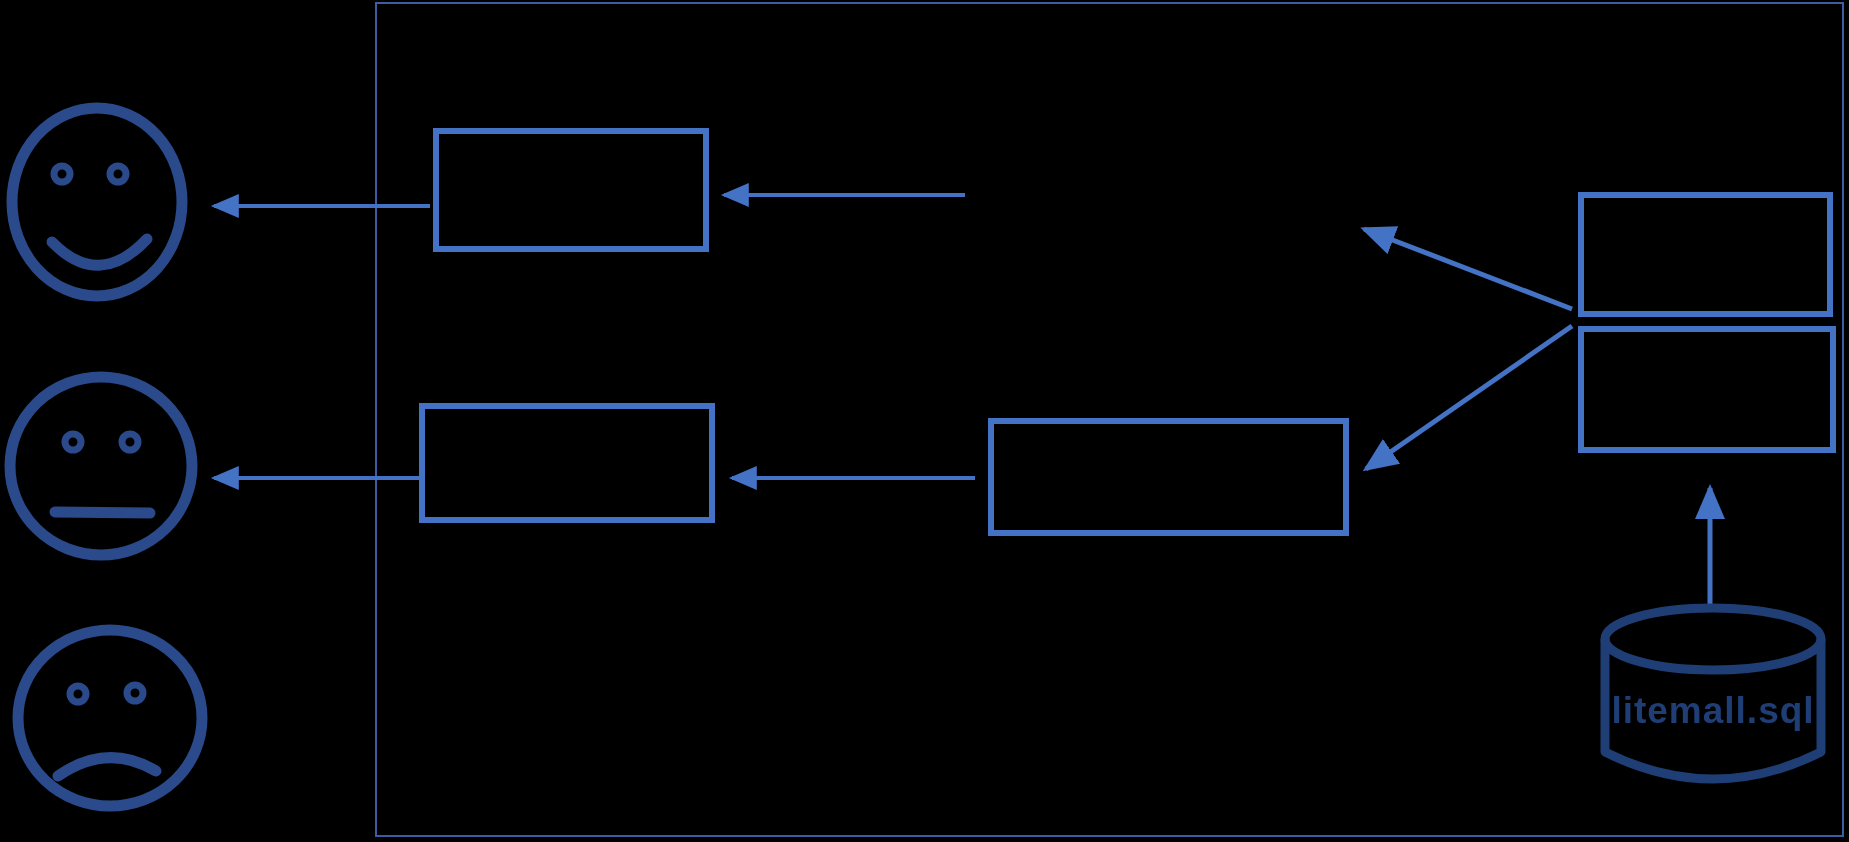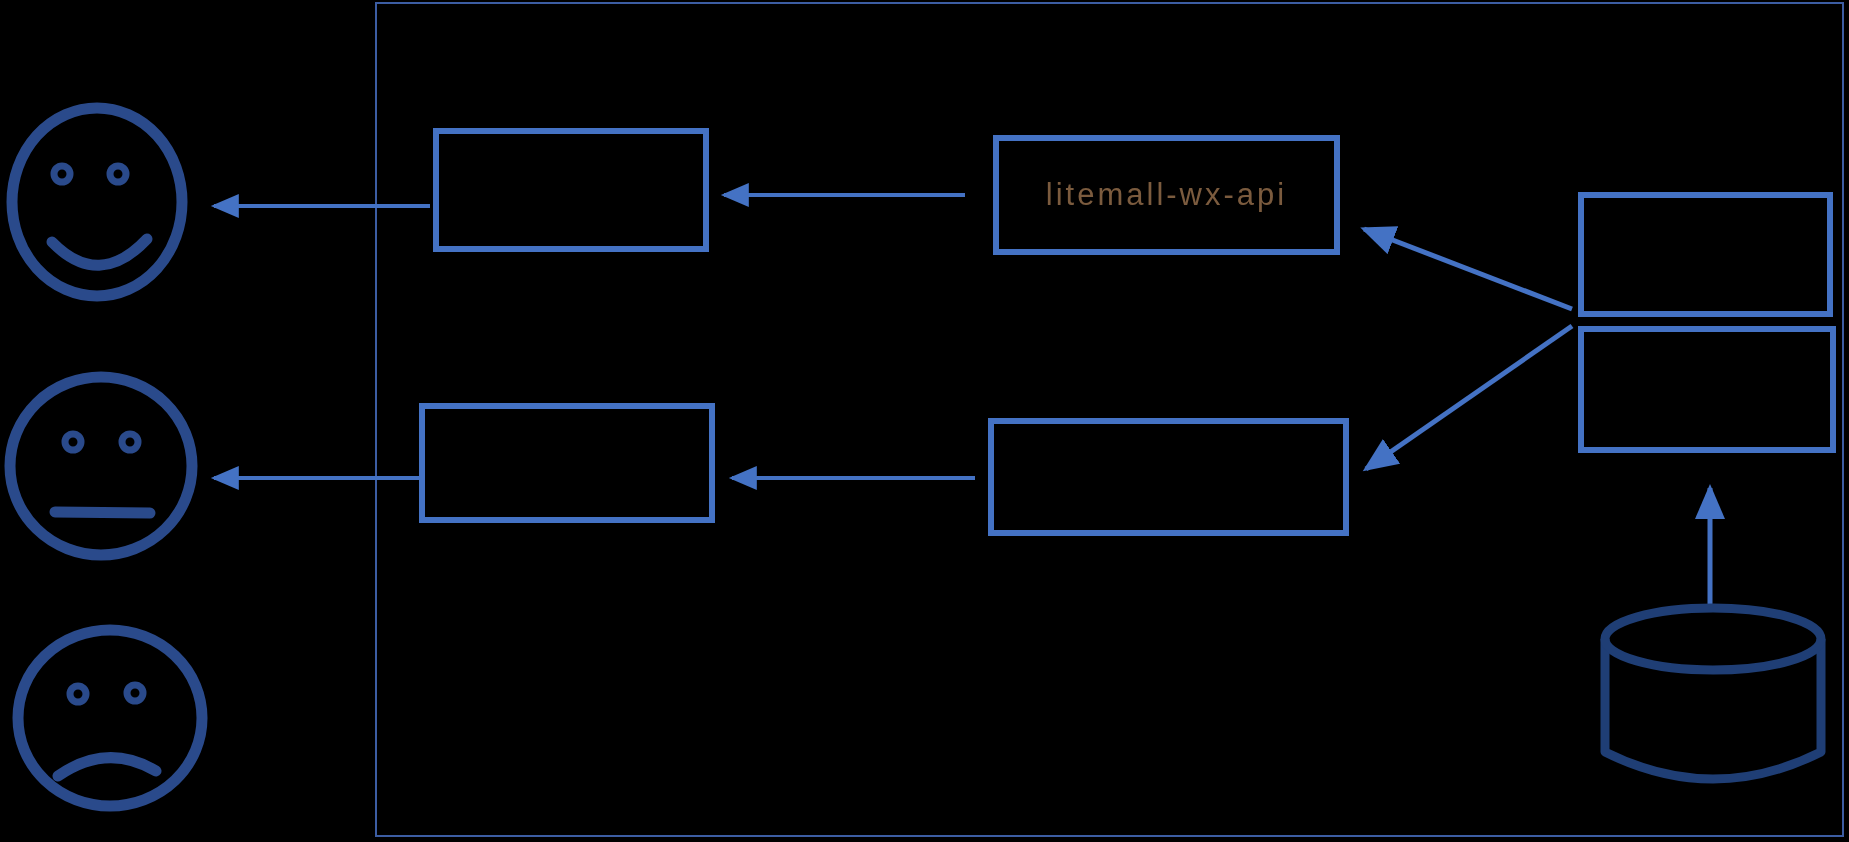--- a/index.html
+++ b/index.html
@@ -107,23 +107,21 @@
     </g>
 
     <g>
       <path class="db-shape" d="M 1605 639 L 1605 752 Q 1713 806 1821 752 L 1821 639" stroke-width="9" stroke-linejoin="round"></path>
       <ellipse class="db-shape" cx="1713" cy="639" rx="108" ry="31" stroke-width="9"></ellipse>
     </g>
   </svg>
 
   <div class="node-box box-top-left"></div>
 
-  <div class="node-box box-wx-api">
-    <span class="wx-api-label">litemall-wx-api</span>
-  </div>
 
   <div class="node-box box-mid-left"></div>
   <div class="node-box box-mid"></div>
   <div class="node-box box-right-top"></div>
   <div class="node-box box-right-bottom"></div>
 
+  <div class="db-label">litemall.sql</div>
 
 </div>
 
 </body></html>

